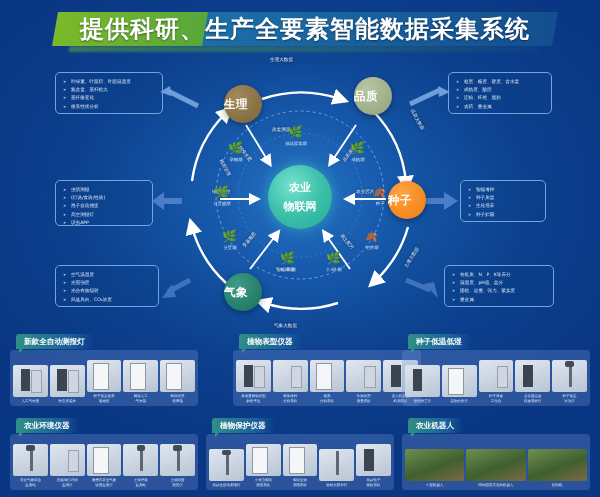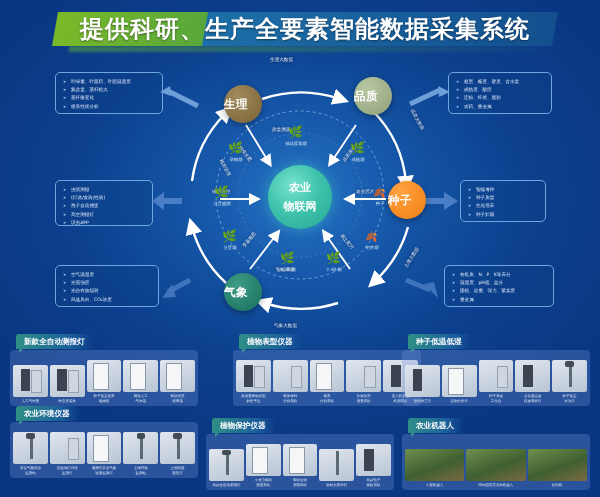--- a/index.html
+++ b/index.html
@@ -438,21 +438,21 @@
             <div class="thumb">
               <div class="stem"></div>
               <div class="head"></div>
             </div>
             <div class="cap2">种子低温
 冰冻仪</div>
           </div>
       </div>
     </div>
 
-    <div class="panel" style="left:0px;top:72px;">
+    <div class="panel" style="left:0px;top:84px;">
       <div class="tag">农业环境仪器</div>
       <div class="tray">
         <div class="cell">
             <div class="thumb">
               <div class="stem"></div>
               <div class="head"></div>
             </div>
             <div class="cap2">农业气象综合
 监测站</div>
           </div>

